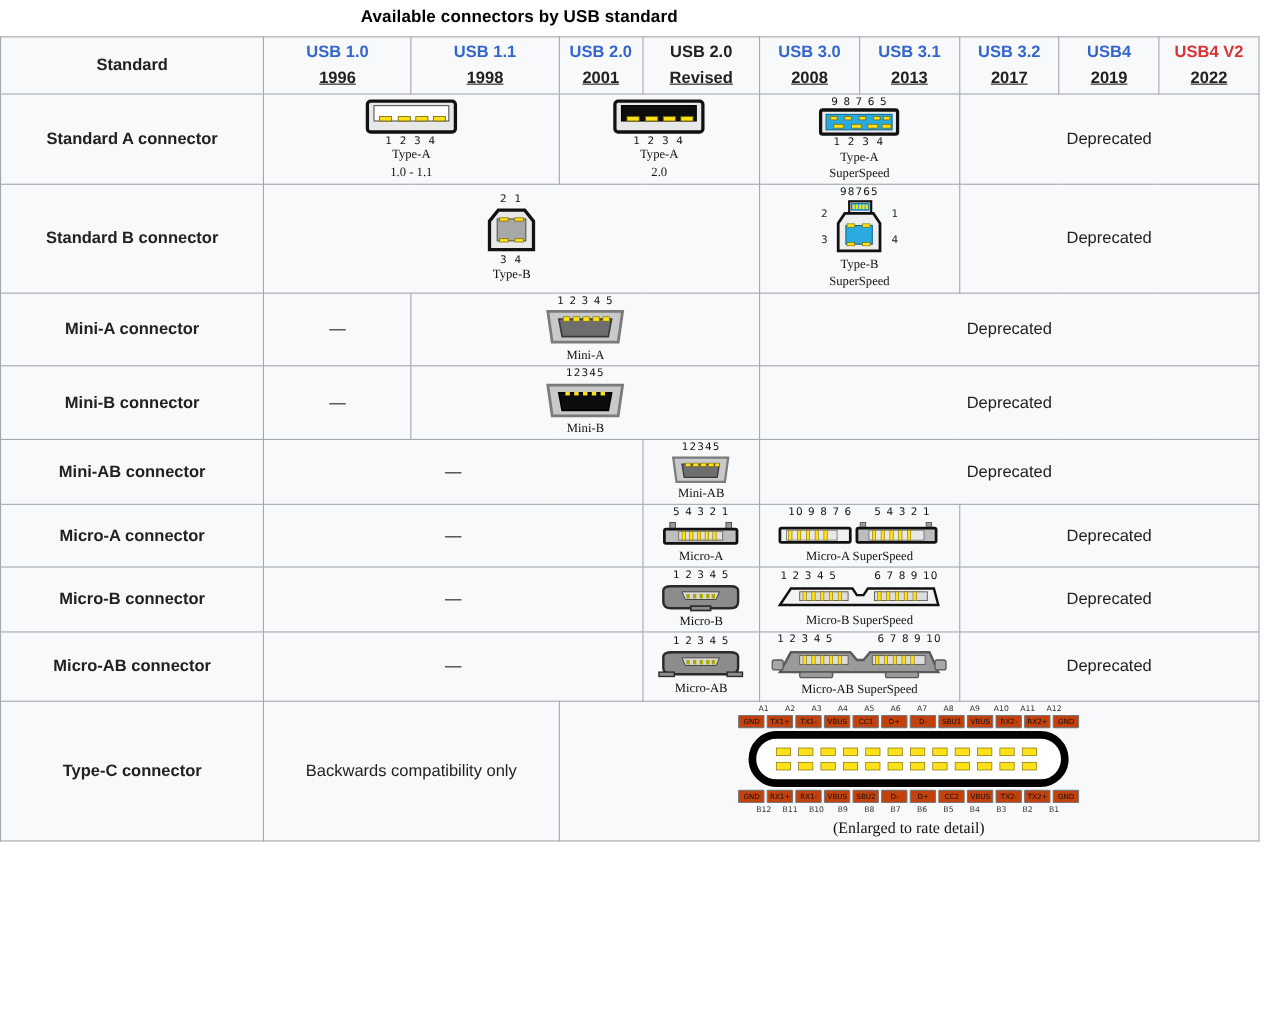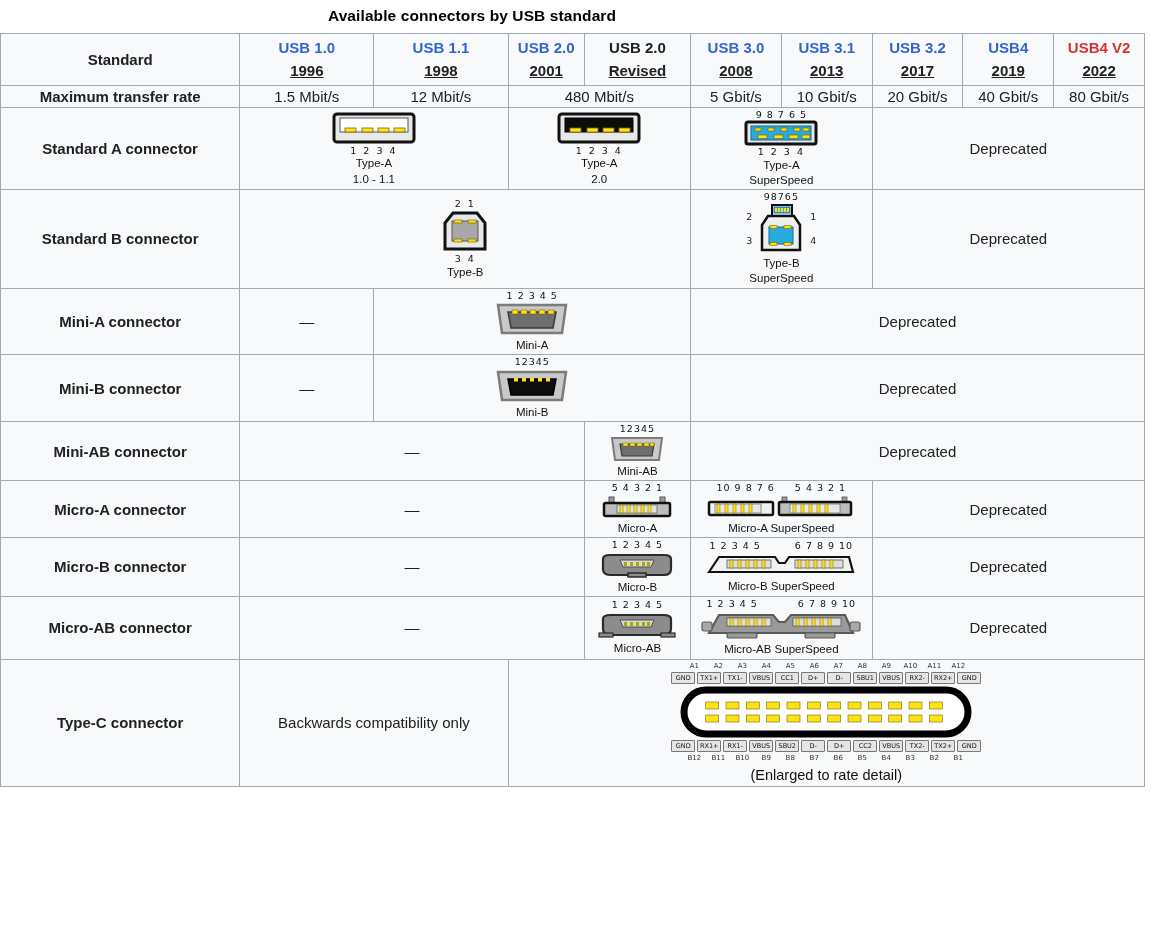--- a/index.html
+++ b/index.html
@@ -95,21 +95,21 @@
     flex-direction: column;
     align-items: center;
     justify-content: center;
     gap: 1px;
   }
   .fig .cap {
     font-size: 11.5px;
     line-height: 1.25;
     color: #111;
     text-align: center;
-    font-family: Liberation Sans, sans-serif;
+    font-family: Liberation Serif, serif;
   }
   .pinrow {
     display: flex;
     justify-content: center;
     font-size: 9.5px;
     line-height: 1;
     color: #111;
     font-family: "DejaVu Sans", sans-serif;
     letter-spacing: 2px;
   }
@@ -172,31 +172,20 @@
       <th class="colhead">
         <span class="ver">USB4</span>
         <span class="yr">2019</span>
       </th>
       <th class="colhead">
         <span class="ver red">USB4 V2</span>
         <span class="yr">2022</span>
       </th>
     </tr>
 
-    <tr>
-      <th class="rowhead">Maximum transfer rate</th>
-      <td class="rate">1.5 Mbit/s</td>
-      <td class="rate">12 Mbit/s</td>
-      <td class="rate" colspan="2">480 Mbit/s</td>
-      <td class="rate">5 Gbit/s</td>
-      <td class="rate">10 Gbit/s</td>
-      <td class="rate">20 Gbit/s</td>
-      <td class="rate">40 Gbit/s</td>
-      <td class="rate">80 Gbit/s</td>
-    </tr>
 
     <tr>
       <th class="rowhead">Standard A connector</th>
 
       <td class="conn" colspan="2">
         <div class="fig">
           <span>
             <svg width="86" height="34" viewBox="0 0 86 34" aria-hidden="true">
               <rect x="3" y="3" width="80" height="28" rx="3" fill="#e8e8e8" stroke="#111" stroke-width="3"></rect>
               <rect x="9" y="7" width="68" height="14" fill="#ffffff" stroke="#555" stroke-width="1"></rect>
@@ -678,18 +667,18 @@
 <style>
   .tc-labelrow, .tc-boxrow { display: flex; justify-content: center; gap: 2px; align-items: center; }
   .tc-labelrow span {
     width: 22px; text-align: center;
     font-size: 7px; color: #333;
     font-family: "DejaVu Sans", sans-serif;
   }
   .tc-boxrow span {
     width: 22px; text-align: center;
     font-size: 6.5px; color: #111;
-    border: 1px solid #777; background: #e5e5e5;
+    border: 1px solid #777; background: #c2410c;
     padding: 1px 0; border-radius: 1px;
     font-family: "DejaVu Sans", sans-serif;
     overflow: hidden; white-space: nowrap;
   }
 </style>
 
 </body></html>

